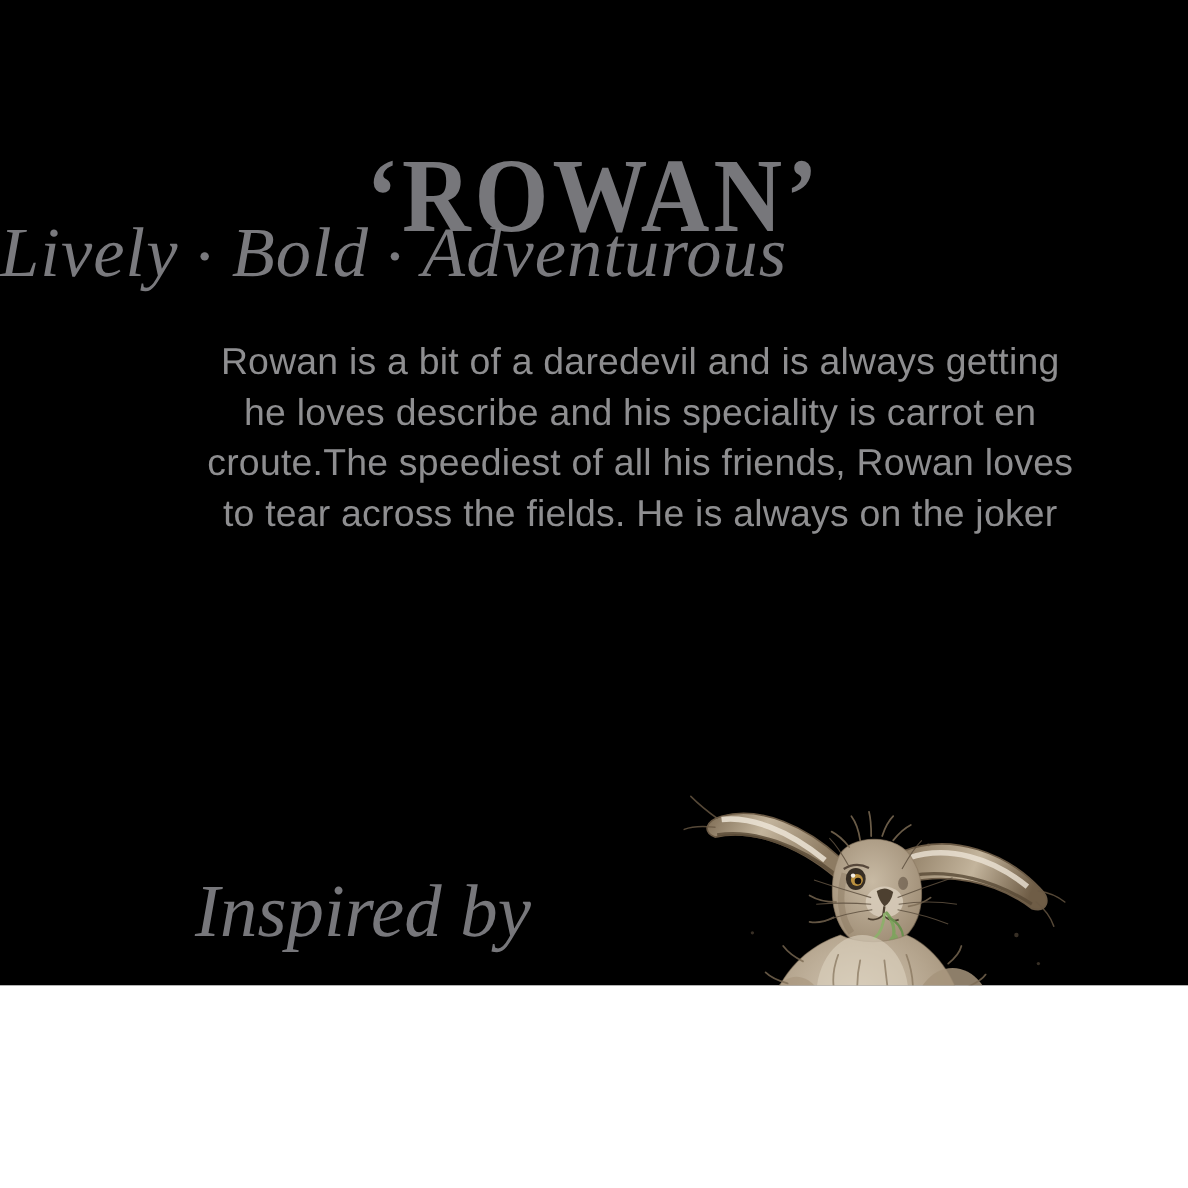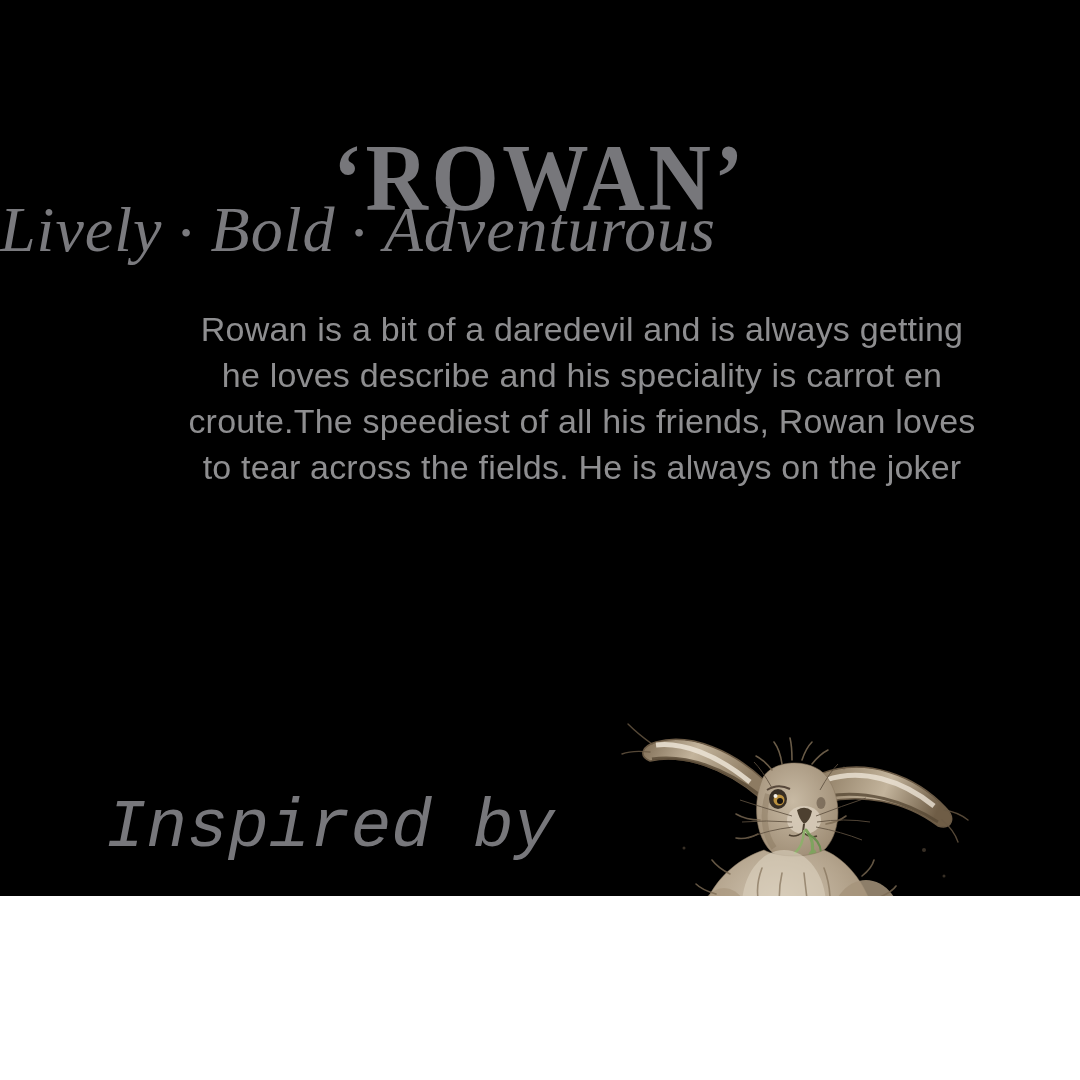--- a/index.html
+++ b/index.html
@@ -20,21 +20,21 @@
   .subtitle .sep{
     font-style:normal;font-size:.5em;vertical-align:.22em;margin:0 18px;
   }
   .para{
     position:absolute;top:306px;left:0;width:100%;text-align:center;
     font-size:34px;line-height:46px;color:#8e8e90;letter-spacing:.2px;margin-left:42px;
   }
   .para .line{white-space:nowrap;}
   .inspired{
     position:absolute;top:784px;left:56px;width:548px;text-align:center;
-    font-family:Liberation Mono, monospace;font-style:italic;font-size:68px;
+    font-family:Liberation Serif, serif;font-style:italic;font-size:68px;
     line-height:88px;color:#77777b;
   }
   .hare{position:absolute;left:612px;top:698px;}
 </style>
 </head>
 <body>
 
 <div class="card">
 
   <h1 class="title">‘ROWAN’</h1>

